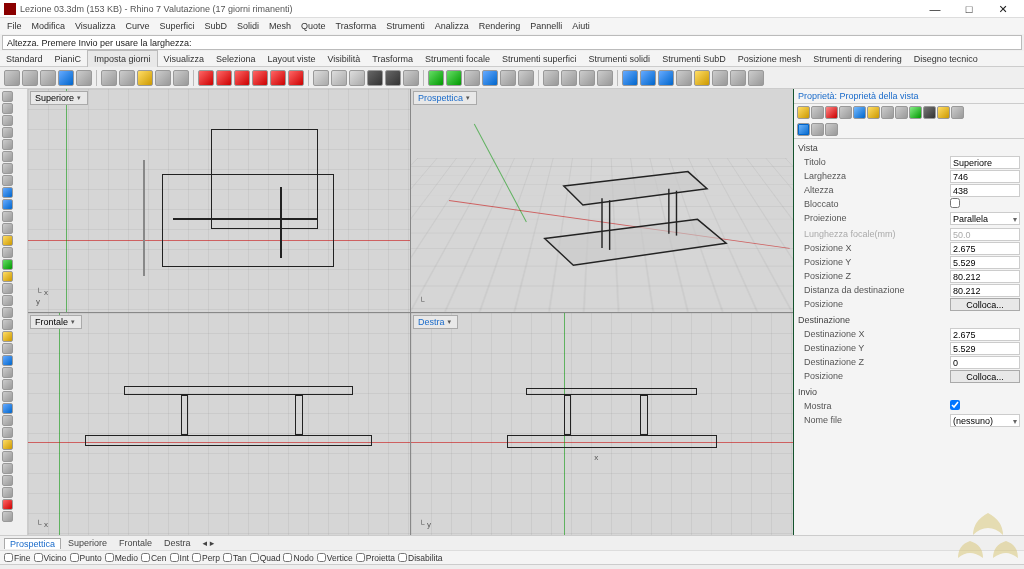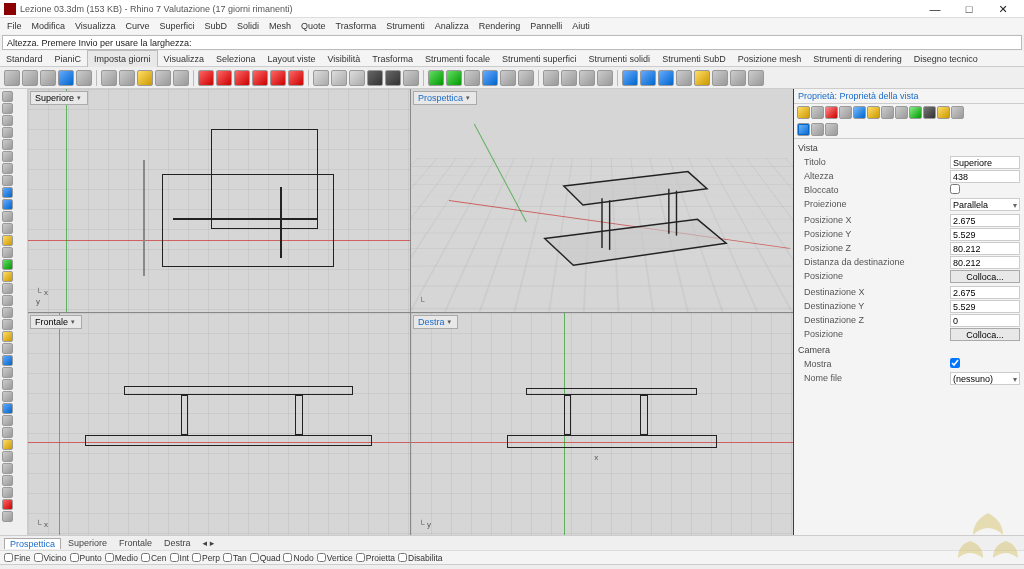--- a/index.html
+++ b/index.html
@@ -304,34 +304,42 @@
         <div class="rpicon"></div>
     </div>
     <div class="rpbody">
       <div class="grp">
         <div class="grp-h">Vista</div>
         <div class="row">
             <div class="lbl">Titolo</div>
             <div class="val">Superiore</div>
           </div>
         <div class="row">
+            <div class="lbl">Larghezza</div>
+            <div class="val">746</div>
+          </div>
+        <div class="row">
             <div class="lbl">Altezza</div>
             <div class="val">438</div>
           </div>
         <div class="row">
             <div class="lbl">Bloccato</div>
             <div class="chk"><input type="checkbox" style=""></div>
           </div>
         <div class="row">
             <div class="lbl">Proiezione</div>
             <div class="val sel">Parallela</div>
           </div>
       </div>
       <div class="grp">
         <div class="row">
+            <div class="lbl" style="color:#aaa">Lunghezza focale(mm)</div>
+            <div class="val" style="color:#aaa">50.0</div>
+          </div>
+        <div class="row">
             <div class="lbl">Posizione X</div>
             <div class="val">2.675</div>
           </div>
         <div class="row">
             <div class="lbl">Posizione Y</div>
             <div class="val">5.529</div>
           </div>
         <div class="row">
             <div class="lbl">Posizione Z</div>
             <div class="val">80.212</div>
@@ -339,39 +347,40 @@
         <div class="row">
             <div class="lbl">Distanza da destinazione</div>
             <div class="val">80.212</div>
           </div>
         <div class="row">
             <div class="lbl">Posizione</div>
             <div class="btn">Colloca...</div>
           </div>
       </div>
       <div class="grp">
+        <div class="grp-h">Destinazione</div>
         <div class="row">
             <div class="lbl">Destinazione X</div>
             <div class="val">2.675</div>
           </div>
         <div class="row">
             <div class="lbl">Destinazione Y</div>
             <div class="val">5.529</div>
           </div>
         <div class="row">
             <div class="lbl">Destinazione Z</div>
             <div class="val">0</div>
           </div>
         <div class="row">
             <div class="lbl">Posizione</div>
             <div class="btn">Colloca...</div>
           </div>
       </div>
       <div class="grp">
-        <div class="grp-h">Camera</div>
+        <div class="grp-h">Invio</div>
         <div class="row">
             <div class="lbl">Mostra</div>
             <div class="chk"><input type="checkbox" checked="" style=""></div>
           </div>
         <div class="row">
             <div class="lbl">Nome file</div>
             <div class="val sel">(nessuno)</div>
           </div>
       </div>
     </div>

